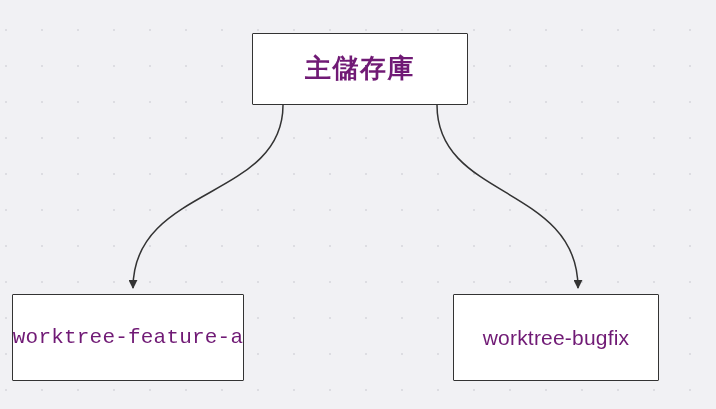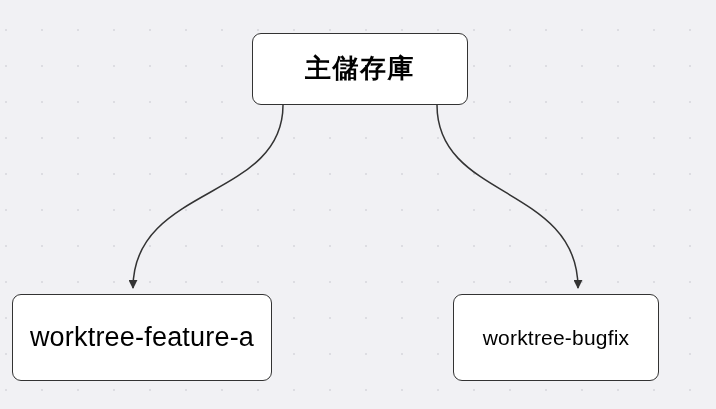--- a/index.html
+++ b/index.html
@@ -25,44 +25,45 @@
     top: 0;
     width: 716px;
     height: 409px;
     pointer-events: none;
   }
   .node {
     position: absolute;
     box-sizing: border-box;
     background: #ffffff;
     border: 1.6px solid #333333;
-    border-radius: 9px;
+    border-radius: 1px;
     display: flex;
     align-items: center;
     justify-content: center;
     text-align: center;
-    color: #000000;
+    color: #701a75;
     letter-spacing: 0.2px;
   }
   #node-root {
     left: 252px;
     top: 33px;
     width: 216px;
     height: 72px;
     font-size: 26px;
     font-weight: bold;
     letter-spacing: 1.5px;
   }
   #node-feature {
     left: 12px;
     top: 294px;
-    width: 260px;
+    width: 232px;
     height: 87px;
-    font-size: 27px;
+    font-size: 21px;
     font-weight: normal;
+    font-family: Liberation Mono, monospace;
   }
   #node-bugfix {
     left: 453px;
     top: 294px;
     width: 206px;
     height: 87px;
     font-size: 21px;
     font-weight: normal;
   }
   .node-label {

